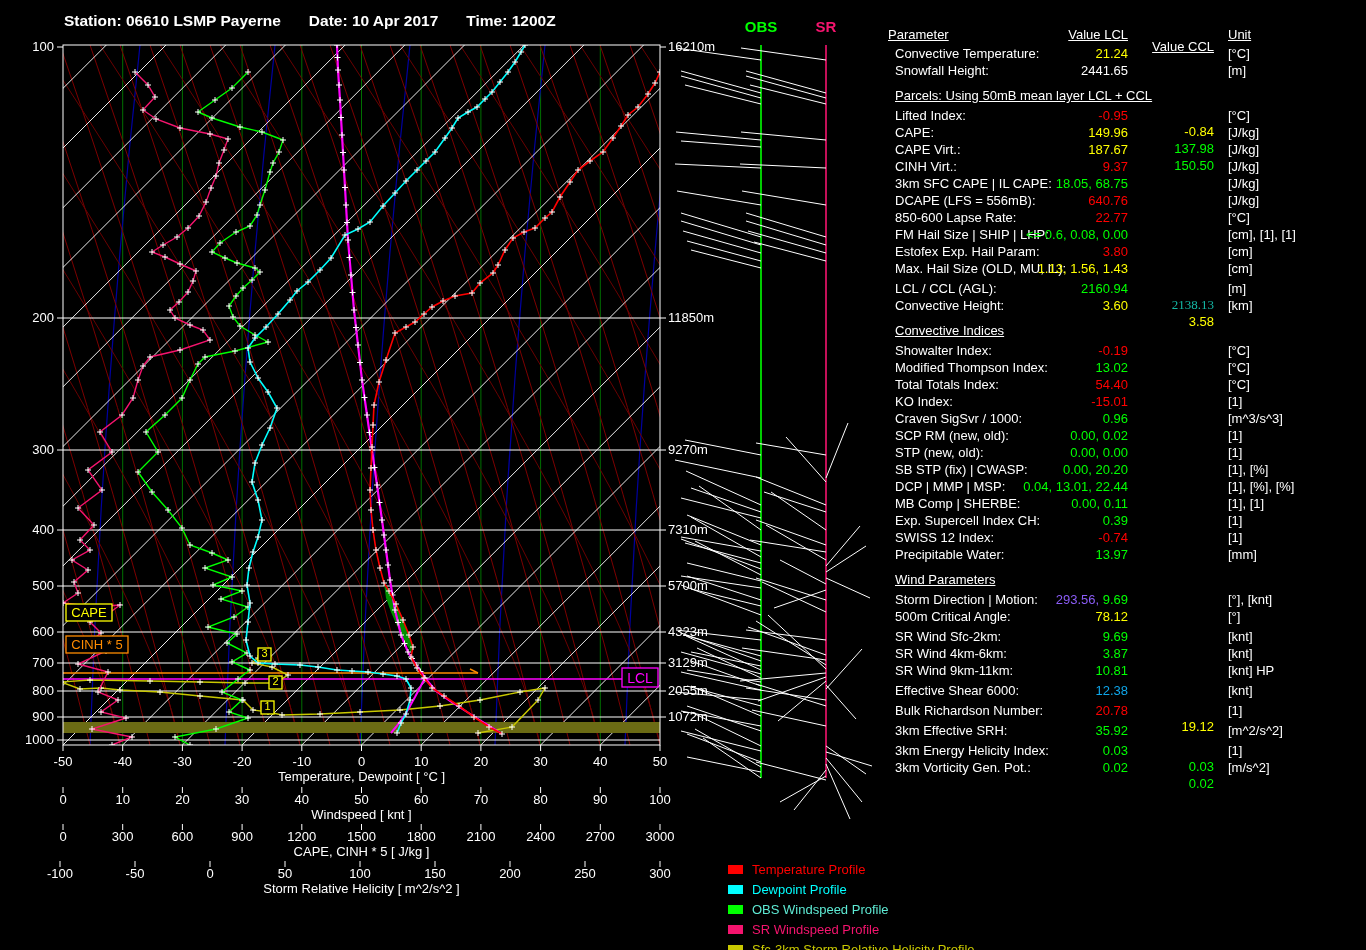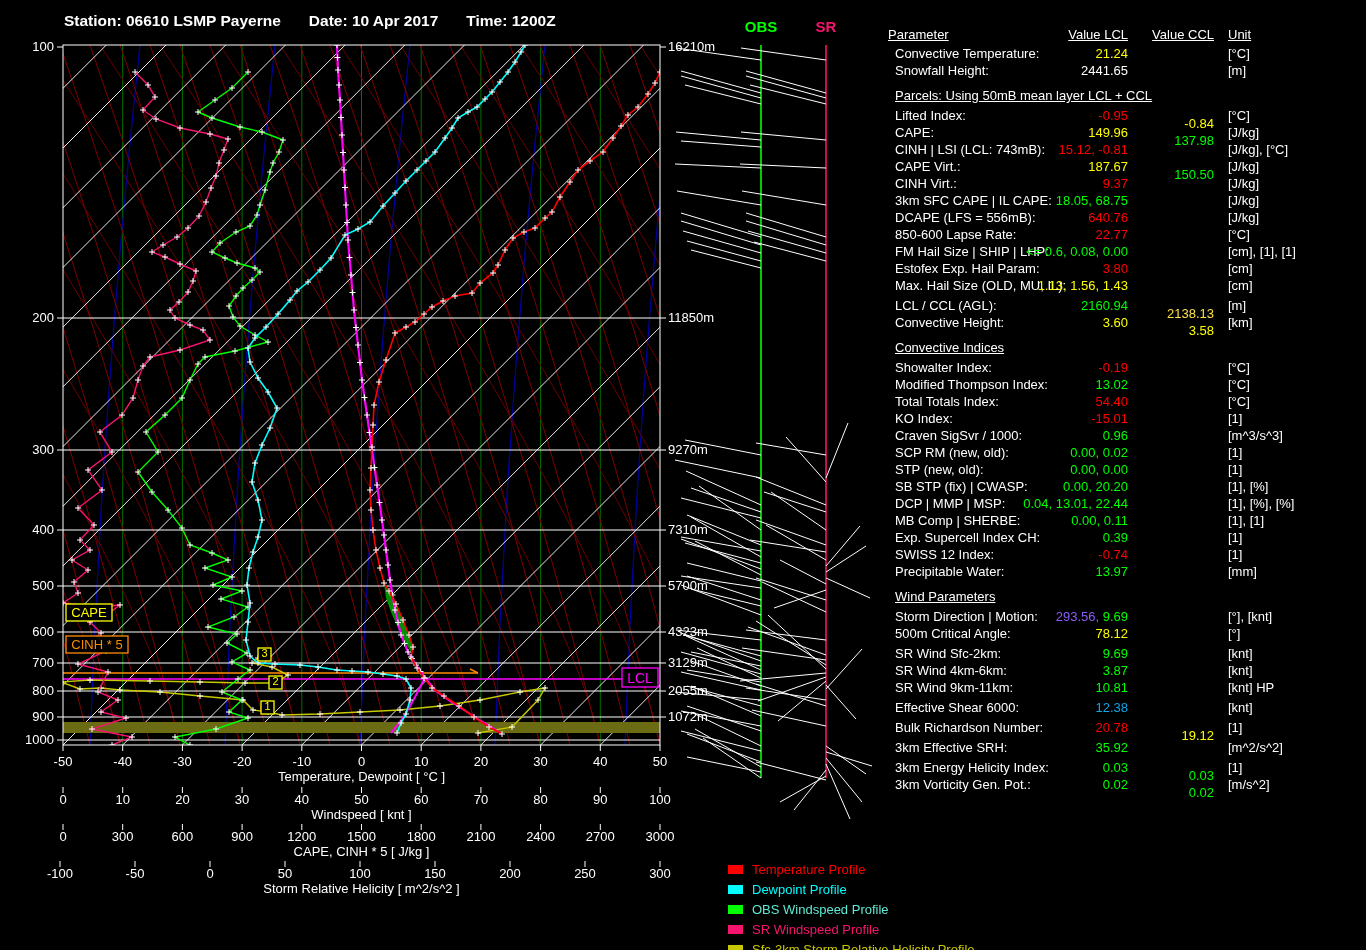--- a/index.html
+++ b/index.html
@@ -10,24 +10,24 @@
   .page-title span{margin-right:28px;}
   
   #param-table{position:absolute;left:888px;top:26px;width:478px;color:#fff;font-size:13px;}
   .trow{position:relative;height:17px;line-height:17px;white-space:nowrap;}
   .trow.gap{margin-top:3px;}
   .thead{position:relative;height:19px;line-height:17px;}
   .thead span{text-decoration:underline;}
   .pname{margin-left:7px;color:#fff;}
   .col-param{margin-left:0;}
   .vlcl{position:absolute;right:238px;top:0;text-align:center;}
-  .vccl{position:absolute;right:152px;top:8px;text-align:right;}
+  .vccl{position:absolute;right:152px;top:16px;text-align:right;}
   .vunit{position:absolute;left:340px;top:0;color:#fff;}
   .hlcl{position:absolute;right:238px;top:0;}
-  .hccl{position:absolute;right:152px;top:0;}
+  .hccl{position:absolute;right:152px;top:12px;}
   .hunit{position:absolute;left:340px;top:0;}
   .section-heading{height:17px;line-height:17px;margin-top:8px;margin-bottom:3px;
     text-decoration:underline;white-space:nowrap;}
   .section-heading span{margin-left:7px;}
   
   .legend-col{position:absolute;}
   .legend-item{height:20px;display:flex;align-items:center;font-size:13px;white-space:nowrap;}
   .legend-swatch{width:15px;height:9px;margin-right:9px;flex:0 0 auto;}
 </style>
 </head>
@@ -1083,30 +1083,29 @@
       <span class="hlcl">Value LCL</span>
       <span class="hccl">Value CCL</span>
       <span class="hunit">Unit</span>
     </div>
     <div>
         <div class="trow"><span class="pname">Convective Temperature:</span><span class="vlcl"><span style="color: rgb(255, 255, 0);">21.24</span></span><span class="vunit">[°C]</span></div>
         <div class="trow"><span class="pname">Snowfall Height:</span><span class="vlcl"><span style="color: rgb(255, 255, 255);">2441.65</span></span><span class="vunit">[m]</span></div>
         <div class="section-heading"><span>Parcels: Using 50mB mean layer LCL + CCL</span></div>
         <div class="trow"><span class="pname">Lifted Index:</span><span class="vlcl"><span style="color: rgb(255, 0, 0);">-0.95</span></span><span class="vccl"><span style="color: rgb(255, 255, 0);">-0.84</span></span><span class="vunit">[°C]</span></div>
         <div class="trow"><span class="pname">CAPE:</span><span class="vlcl"><span style="color: rgb(255, 255, 0);">149.96</span></span><span class="vccl"><span style="color: rgb(0, 255, 0);">137.98</span></span><span class="vunit">[J/kg]</span></div>
-        <div class="trow"><span class="pname">CINH | LSI (LCL: 743mB):</span><span class="vlcl"><span style="color: rgb(255, 0, 0);">15.12, </span><span style="color: rgb(255, 0, 0);">-0.81</span></span><span class="vunit">[J/kg], [°C]</span></div>
         <div class="trow"><span class="pname">CAPE Virt.:</span><span class="vlcl"><span style="color: rgb(255, 255, 0);">187.67</span></span><span class="vccl"><span style="color: rgb(0, 255, 0);">150.50</span></span><span class="vunit">[J/kg]</span></div>
         <div class="trow"><span class="pname">CINH Virt.:</span><span class="vlcl"><span style="color: rgb(255, 0, 0);">9.37</span></span><span class="vunit">[J/kg]</span></div>
         <div class="trow"><span class="pname">3km SFC CAPE | IL CAPE:</span><span class="vlcl"><span style="color: rgb(0, 255, 0);">18.05, 68.75</span></span><span class="vunit">[J/kg]</span></div>
         <div class="trow"><span class="pname">DCAPE (LFS = 556mB):</span><span class="vlcl"><span style="color: rgb(255, 0, 0);">640.76</span></span><span class="vunit">[J/kg]</span></div>
         <div class="trow"><span class="pname">850-600 Lapse Rate:</span><span class="vlcl"><span style="color: rgb(255, 0, 0);">22.77</span></span><span class="vunit">[°C]</span></div>
         <div class="trow"><span class="pname">FM Hail Size | SHIP | LHP:</span><span class="vlcl"><span style="color: rgb(0, 255, 0);">&lt;= 0.6, 0.08, 0.00</span></span><span class="vunit">[cm], [1], [1]</span></div>
         <div class="trow"><span class="pname">Estofex Exp. Hail Param:</span><span class="vlcl"><span style="color: rgb(255, 0, 0);">3.80</span></span><span class="vunit">[cm]</span></div>
         <div class="trow"><span class="pname">Max. Hail Size (OLD, MU, IL):</span><span class="vlcl"><span style="color: rgb(255, 255, 0);">1.13, 1.56, 1.43</span></span><span class="vunit">[cm]</span></div>
-        <div class="trow gap"><span class="pname">LCL / CCL (AGL):</span><span class="vlcl"><span style="color: rgb(0, 255, 0);">2160.94</span></span><span class="vccl"><span style="color: #fde047;">2138.13</span></span><span class="vunit">[m]</span></div>
+        <div class="trow gap"><span class="pname">LCL / CCL (AGL):</span><span class="vlcl"><span style="color: rgb(0, 255, 0);">2160.94</span></span><span class="vccl"><span style="color: #14b8a6; font-family: Liberation Serif, serif;">2138.13</span></span><span class="vunit">[m]</span></div>
         <div class="trow"><span class="pname">Convective Height:</span><span class="vlcl"><span style="color: rgb(255, 255, 0);">3.60</span></span><span class="vccl"><span style="color: rgb(255, 255, 0);">3.58</span></span><span class="vunit">[km]</span></div>
         <div class="section-heading"><span>Convective Indices</span></div>
         <div class="trow"><span class="pname">Showalter Index:</span><span class="vlcl"><span style="color: rgb(255, 0, 0);">-0.19</span></span><span class="vunit">[°C]</span></div>
         <div class="trow"><span class="pname">Modified Thompson Index:</span><span class="vlcl"><span style="color: rgb(0, 255, 0);">13.02</span></span><span class="vunit">[°C]</span></div>
         <div class="trow"><span class="pname">Total Totals Index:</span><span class="vlcl"><span style="color: rgb(255, 0, 0);">54.40</span></span><span class="vunit">[°C]</span></div>
         <div class="trow"><span class="pname">KO Index:</span><span class="vlcl"><span style="color: rgb(255, 0, 0);">-15.01</span></span><span class="vunit">[1]</span></div>
         <div class="trow"><span class="pname">Craven SigSvr / 1000:</span><span class="vlcl"><span style="color: rgb(0, 255, 0);">0.96</span></span><span class="vunit">[m^3/s^3]</span></div>
         <div class="trow"><span class="pname">SCP RM (new, old):</span><span class="vlcl"><span style="color: rgb(0, 255, 0);">0.00,  0.02</span></span><span class="vunit">[1]</span></div>
         <div class="trow"><span class="pname">STP (new, old):</span><span class="vlcl"><span style="color: rgb(0, 255, 0);">0.00,  0.00</span></span><span class="vunit">[1]</span></div>
         <div class="trow"><span class="pname">SB STP (fix) | CWASP:</span><span class="vlcl"><span style="color: rgb(0, 255, 0);">0.00,  20.20</span></span><span class="vunit">[1], [%]</span></div>

